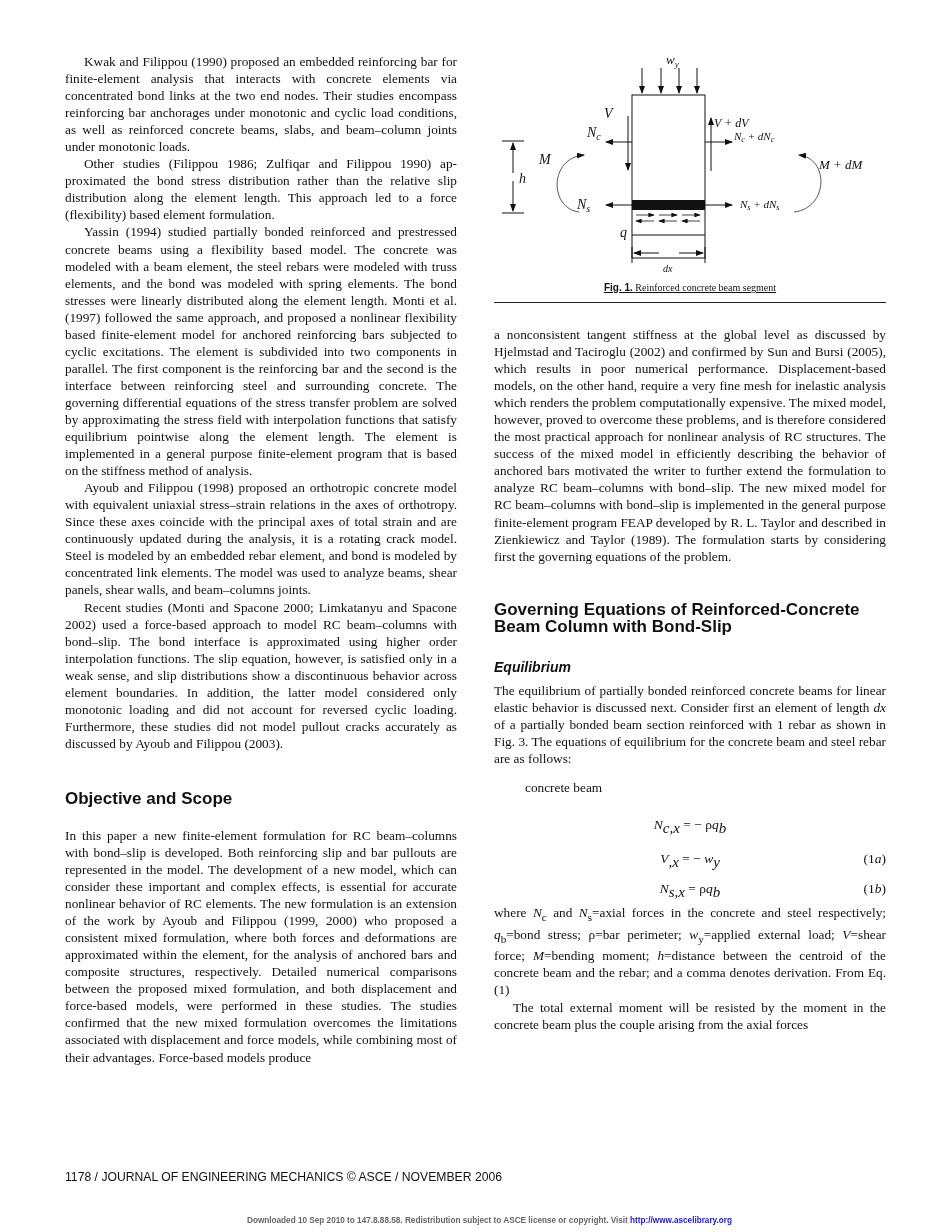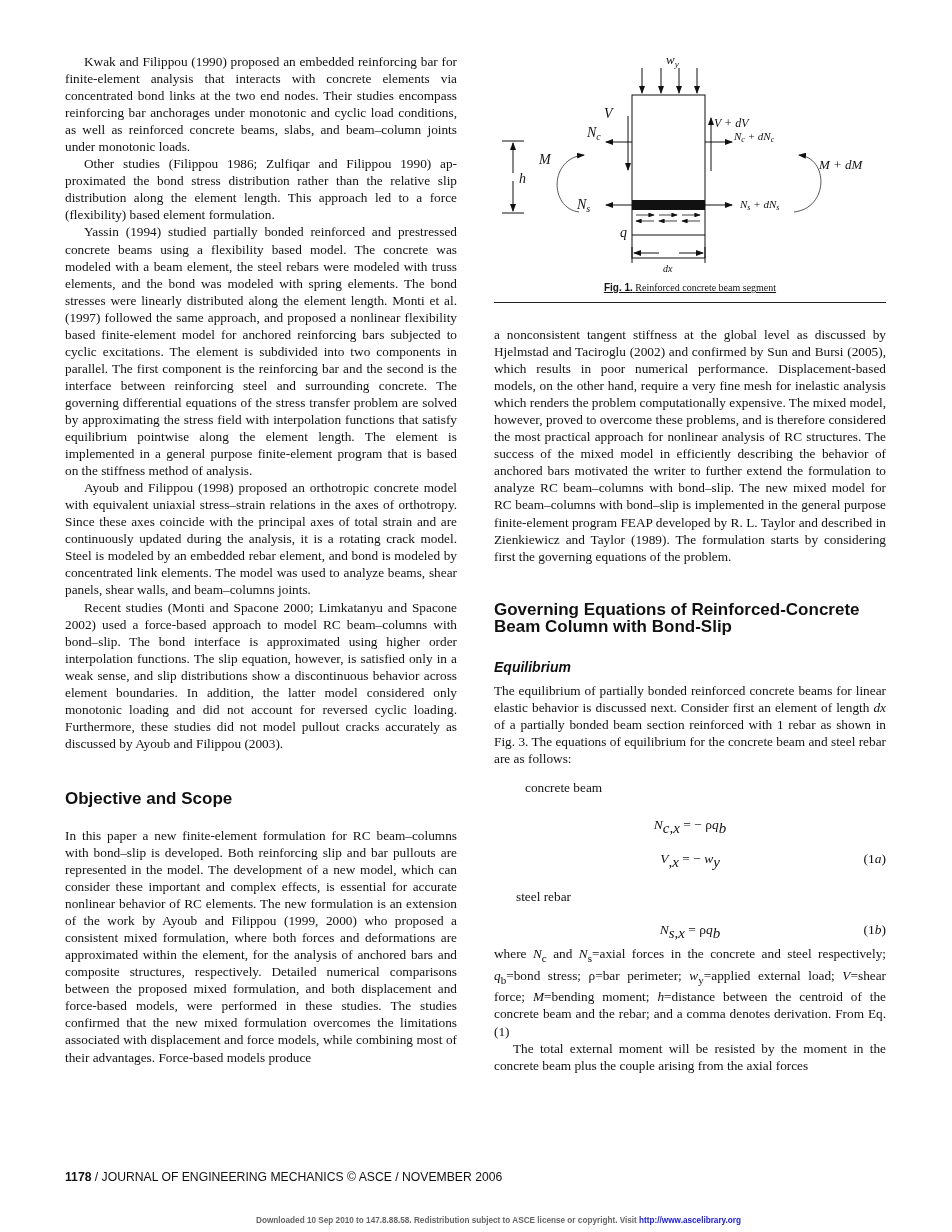--- a/index.html
+++ b/index.html
@@ -18,22 +18,22 @@
   .figure { position: relative; width: 392px; height: 248px; }
   .fig-caption { text-align: center; font-size: 10px; margin-top: 0; text-decoration: underline; }
   .fig-caption .figlab { font-family: "Liberation Sans", "DejaVu Sans", sans-serif; font-weight: bold; }
   .fig-rule { border: none; border-top: 1.4px solid #222; margin: 6px 0 0 0; }
   .eq { position: relative; height: 34px; font-size: 13.5px; }
   .eq .expr { position: absolute; left: 0; right: 0; text-align: center; font-style: italic; top: 8px; }
   .eq .num { position: absolute; right: 0; top: 8px; }
   .eq .expr .up { font-style: normal; }
   .eq sub { font-size: 15px; font-family: Liberation Serif, serif; }
   .footer { position: absolute; left: 65px; top: 1170px; font-family: "Liberation Sans", "DejaVu Sans", sans-serif; font-size: 12.2px; }
-  .footer b { font-weight: bold; }
-  .dl { position: absolute; left: 256px; top: 1216px; font-family: "Liberation Sans", "DejaVu Sans", sans-serif; font-size: 8.2px; font-weight: bold; color: #666; white-space: nowrap; }
+  .footer b { font-weight: normal; }
+  .dl { position: absolute; left: 247px; top: 1216px; font-family: "Liberation Sans", "DejaVu Sans", sans-serif; font-size: 8.2px; font-weight: bold; color: #666; white-space: nowrap; }
   .dl a { color: #1a1ad0; text-decoration: none; }
   svg text { font-family: "Liberation Serif", "DejaVu Serif", serif; font-style: italic; fill: #111; }
 </style>
 </head>
 <body>
 
 <div class="col col-left">
   <p class="p">Kwak and Filippou (1990) proposed an embedded reinforcing bar for finite-element analysis that interacts with concrete ele­ments via concentrated bond links at the two end nodes. Their studies encompass reinforcing bar anchorages under monotonic and cyclic load conditions, as well as reinforced concrete beams, slabs, and beam–column joints under monotonic loads.</p>
   <p class="p">Other studies (Filippou 1986; Zulfiqar and Filippou 1990) ap­proximated the bond stress distribution rather than the relative slip distribution along the element length. This approach led to a force (flexibility) based element formulation.</p>
   <p class="p">Yassin (1994) studied partially bonded reinforced and pre­stressed concrete beams using a flexibility based model. The concrete was modeled with a beam element, the steel rebars were modeled with truss elements, and the bond was modeled with spring elements. The bond stresses were linearly distributed along the element length. Monti et al. (1997) followed the same ap­proach, and proposed a nonlinear flexibility based finite-element model for anchored reinforcing bars subjected to cyclic excita­tions. The element is subdivided into two components in parallel. The first component is the reinforcing bar and the second is the interface between reinforcing steel and surrounding concrete. The governing differential equations of the stress transfer problem are solved by approximating the stress field with interpolation func­tions that satisfy equilibrium pointwise along the element length. The element is implemented in a general purpose finite-element program that is based on the stiffness method of analysis.</p>
@@ -138,21 +138,20 @@
   <p class="p noindent"><span>The equilibrium of partially bonded reinforced concrete beams for linear elastic behavior is discussed next. Consider first an element of length </span><i>dx</i><span> of a partially bonded beam section rein­forced with 1 rebar as shown in Fig. 3. The equations of equilib­rium for the concrete beam and steel rebar are as follows:</span></p>
   <p class="indent-label">concrete beam</p>
 
   <div class="eq">
     <div class="expr">N<sub>c,x</sub> <span class="up">= − ρ</span>q<sub>b</sub></div>
   </div>
   <div class="eq">
     <div class="expr">V<sub>,x</sub> <span class="up">= −</span> w<sub>y</sub></div>
     <div class="num">(1<i>a</i>)</div>
   </div>
-  <p class="indent-label" style="padding-left:10px">steel rebar</p>
   <div class="eq" style="height:28px">
     <div class="expr" style="top:4px">N<sub>s,x</sub> <span class="up">= ρ</span>q<sub>b</sub></div>
     <div class="num" style="top:4px">(1<i>b</i>)</div>
   </div>
   <p class="p noindent">where <i>N</i><sub>c</sub> and <i>N</i><sub>s</sub>=axial forces in the concrete and steel respec­tively; <i>q</i><sub>b</sub>=bond stress; ρ=bar perimeter; <i>w</i><sub>y</sub>=applied external load; <i>V</i>=shear force; <i>M</i>=bending moment; <i>h</i>=distance between the centroid of the concrete beam and the rebar; and a comma denotes derivation. From Eq. (1)</p>
   <p class="p">The total external moment will be resisted by the moment in the concrete beam plus the couple arising from the axial forces</p>
 </div>
 
 <div class="footer">
   <b>1178</b><span> / JOURNAL OF ENGINEERING MECHANICS © ASCE / NOVEMBER 2006</span>

